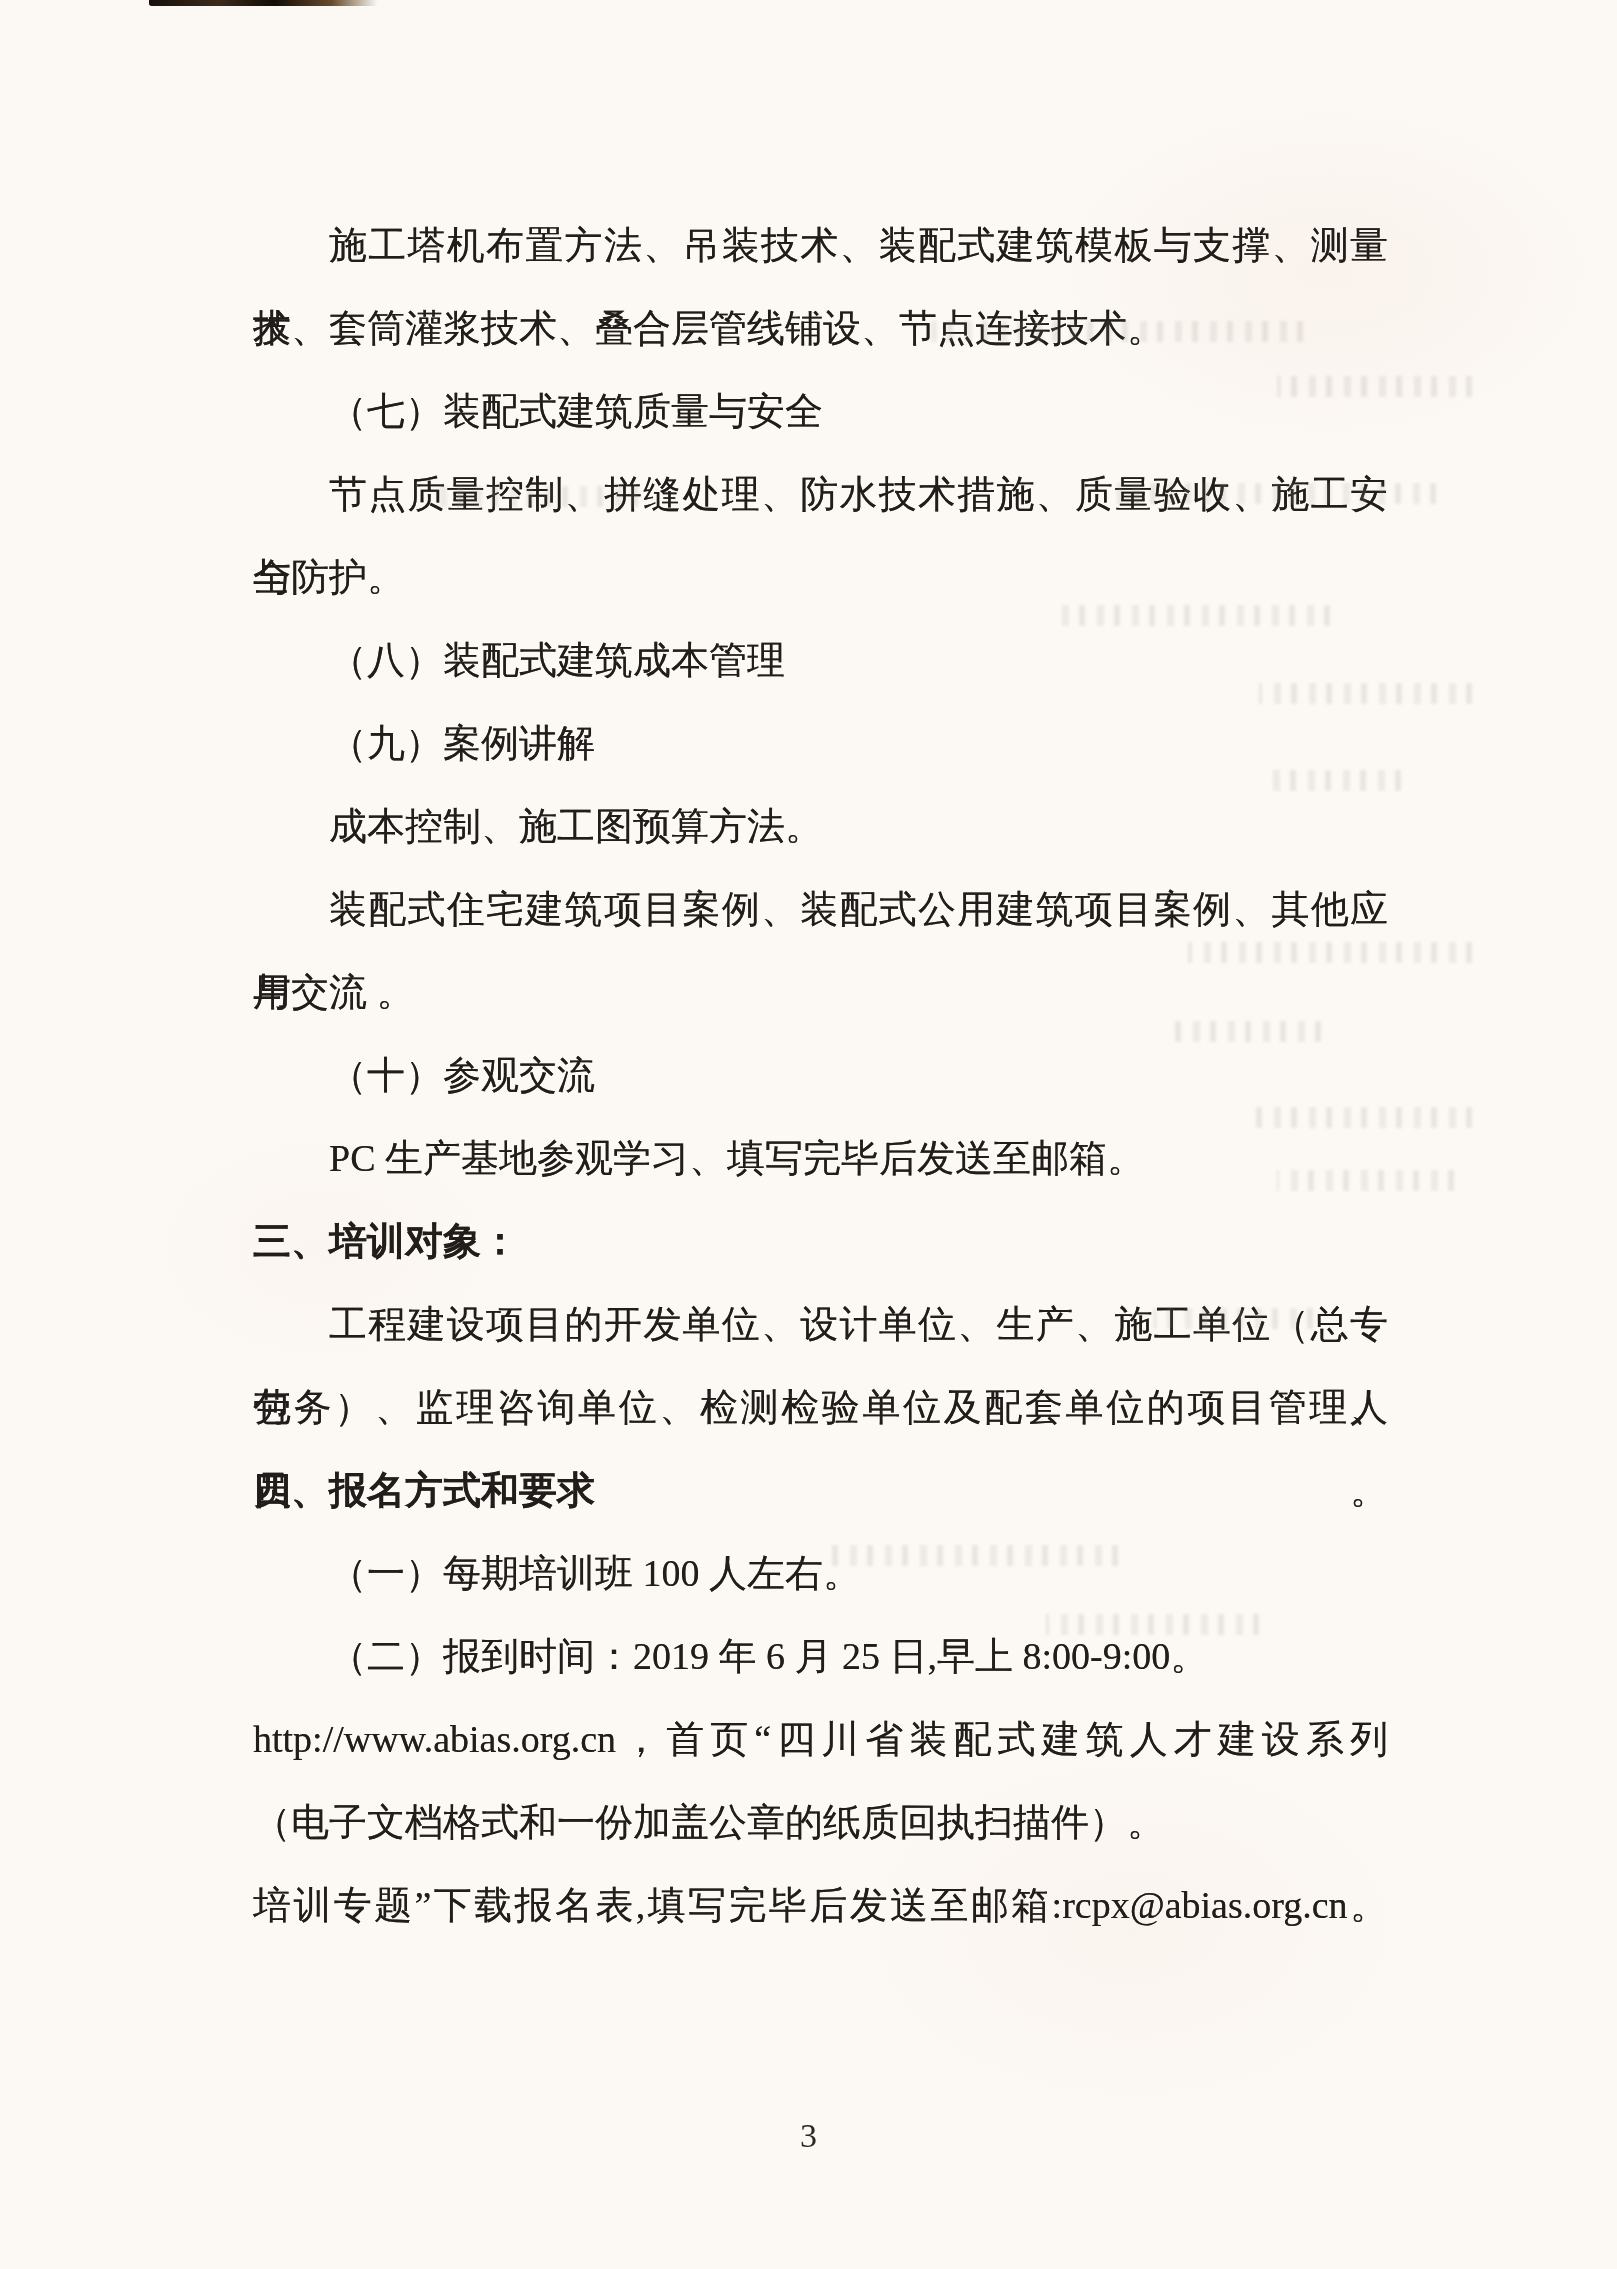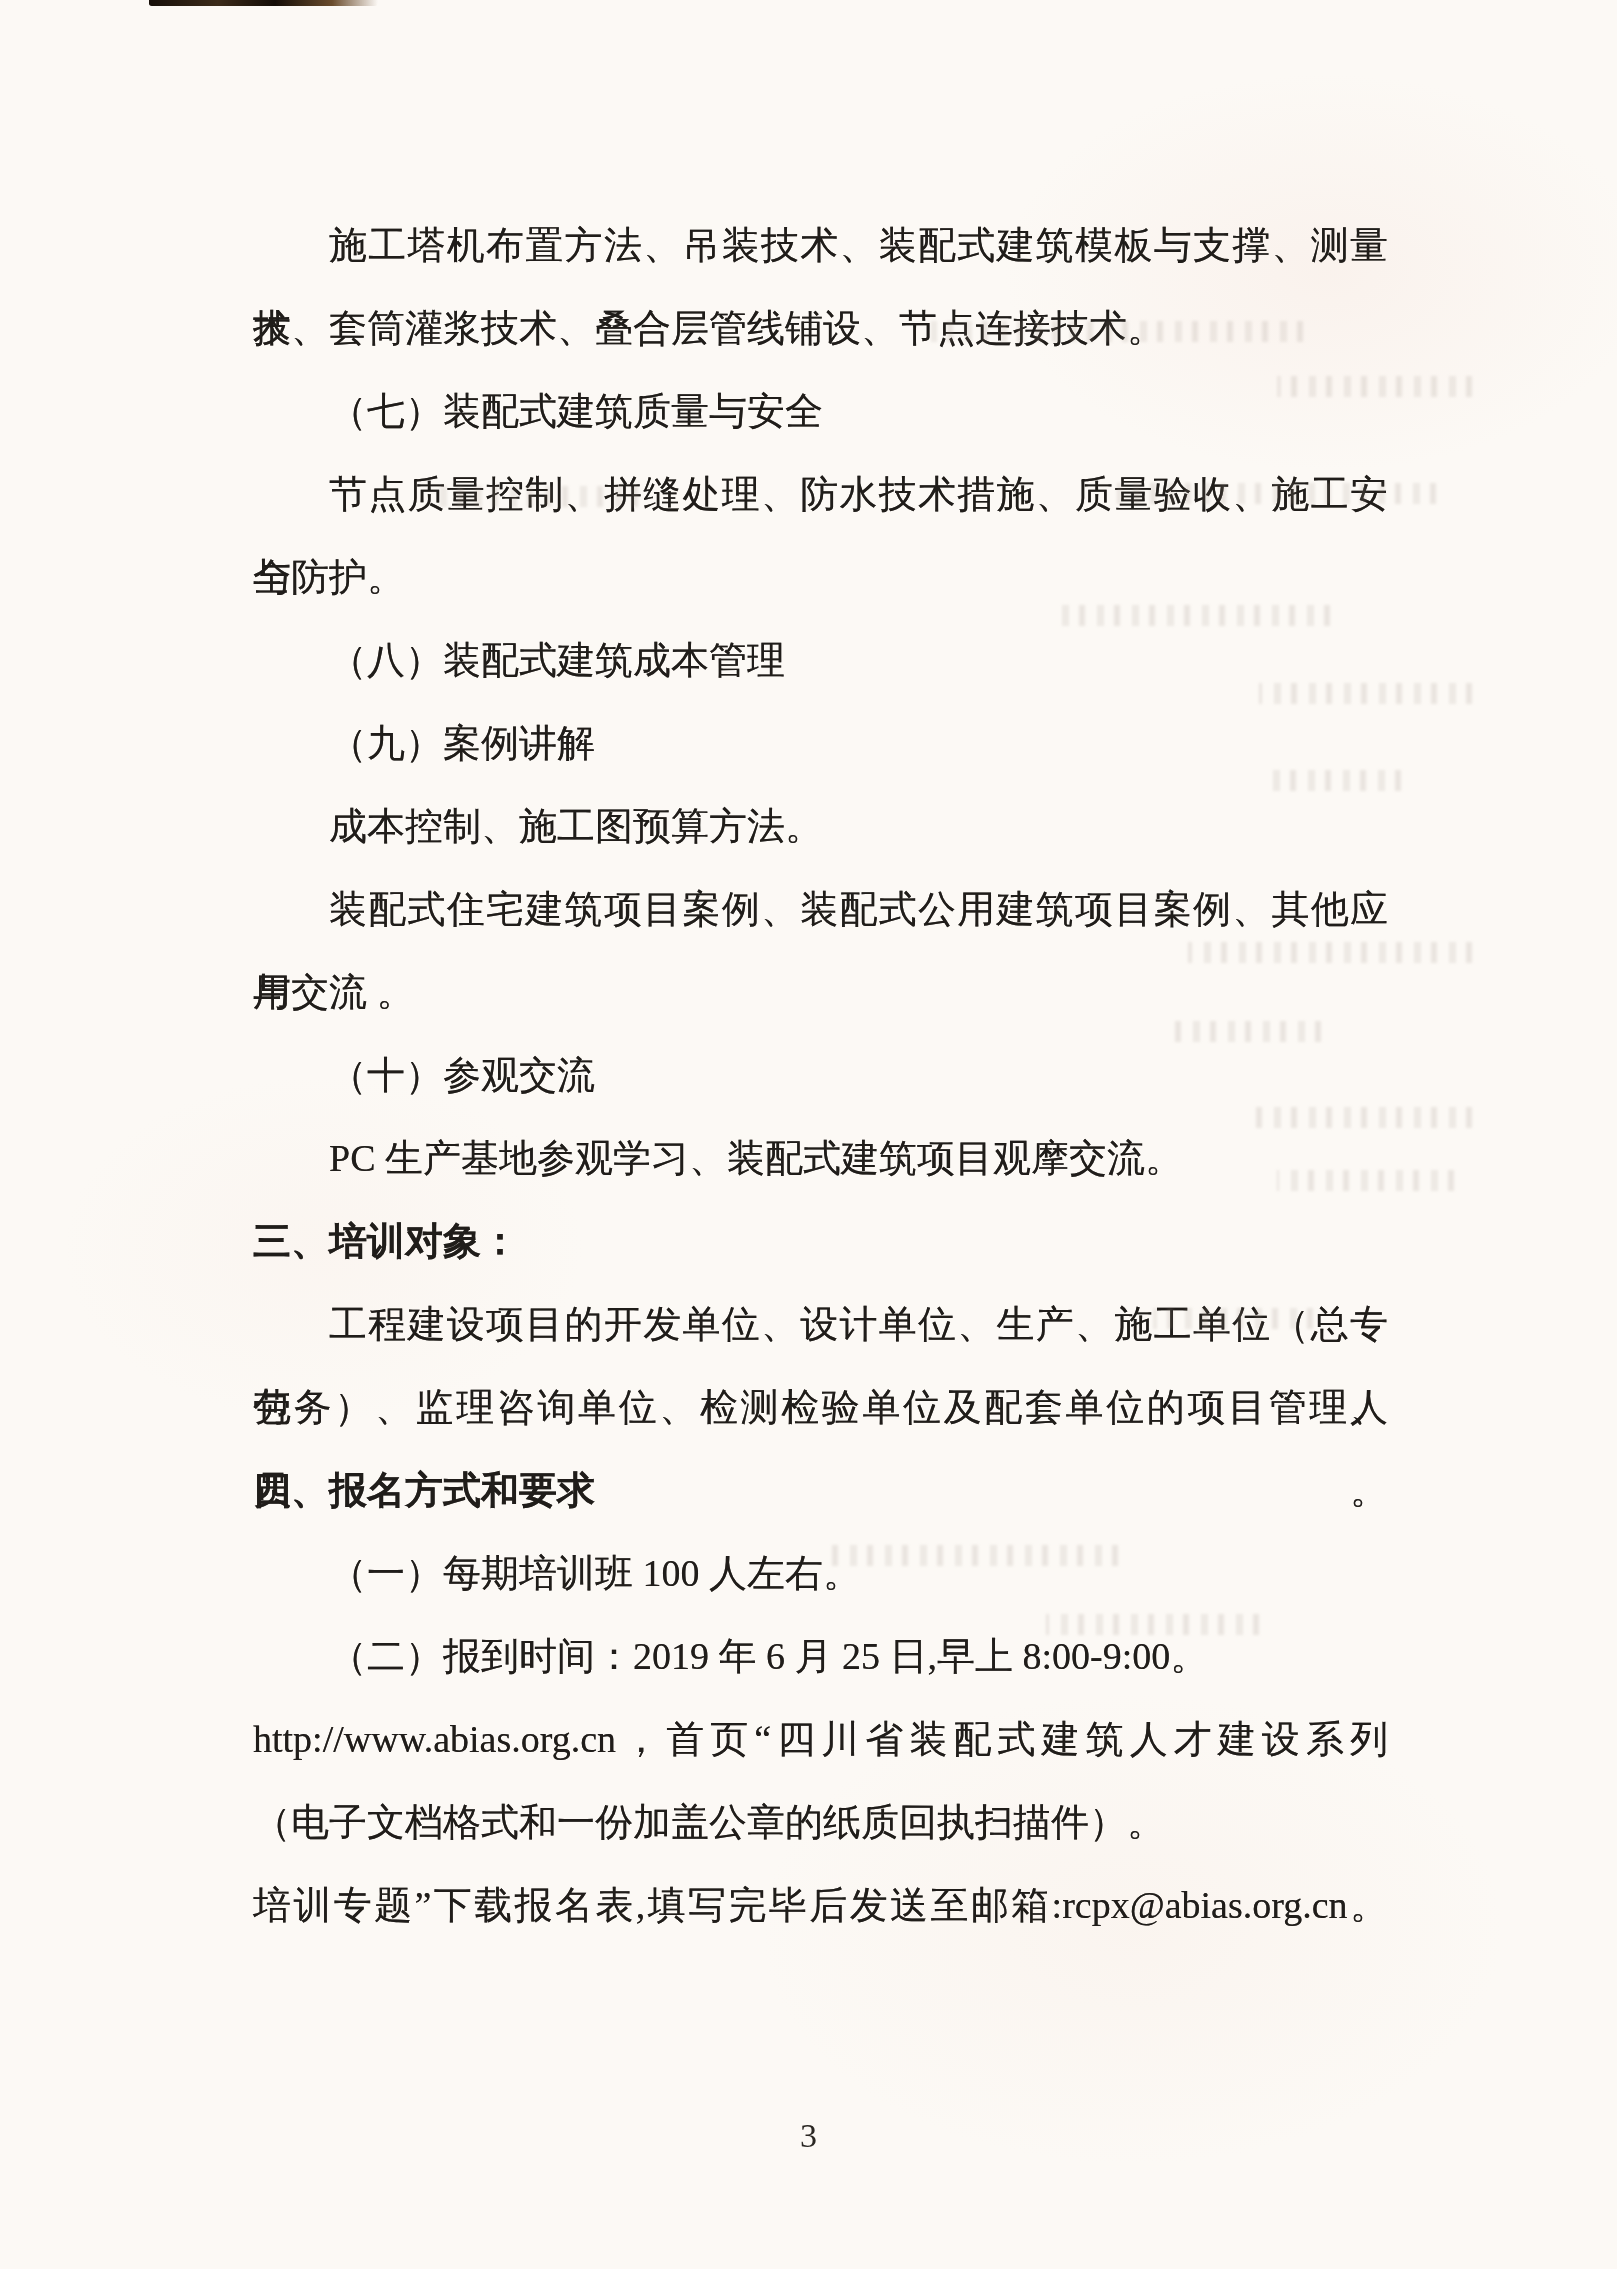--- a/index.html
+++ b/index.html
@@ -57,21 +57,21 @@
       <div class="line flush">术、套筒灌浆技术、叠合层管线铺设、节点连接技术。</div>
       <div class="line indent">（七）装配式建筑质量与安全</div>
       <div class="line indent fill">节点质量控制、拼缝处理、防水技术措施、质量验收、施工安全</div>
       <div class="line flush">与防护。</div>
       <div class="line indent">（八）装配式建筑成本管理</div>
       <div class="line indent">（九）案例讲解</div>
       <div class="line indent">成本控制、施工图预算方法。</div>
       <div class="line indent fill">装配式住宅建筑项目案例、装配式公用建筑项目案例、其他应用</div>
       <div class="line flush">与交流 。</div>
       <div class="line indent">（十）参观交流</div>
-      <div class="line indent">PC 生产基地参观学习、装配式建筑项目观摩交流。</div>
+      <div class="line indent">PC 生产基地参观学习、填写完毕后发送至邮箱。</div>
       <div class="line heading">三、培训对象：</div>
       <div class="line indent fill">工程建设项目的开发单位、设计单位、生产、施工单位（总专包、</div>
       <div class="line flush fill">劳务）、监理咨询单位、检测检验单位及配套单位的项目管理人员。</div>
       <div class="line heading">四、报名方式和要求</div>
       <div class="line indent">（一）每期培训班 100 人左右。</div>
       <div class="line indent">（二）报到时间：2019 年 6 月 25 日,早上 8:00-9:00。</div>
       <div class="line flush fill">http://www.abias.org.cn，首页“四川省装配式建筑人才建设系列</div>
       <div class="line flush">（电子文档格式和一份加盖公章的纸质回执扫描件）。</div>
       <div class="line flush fill">培训专题”下载报名表,填写完毕后发送至邮箱:rcpx@abias.org.cn。</div>
     </div>

